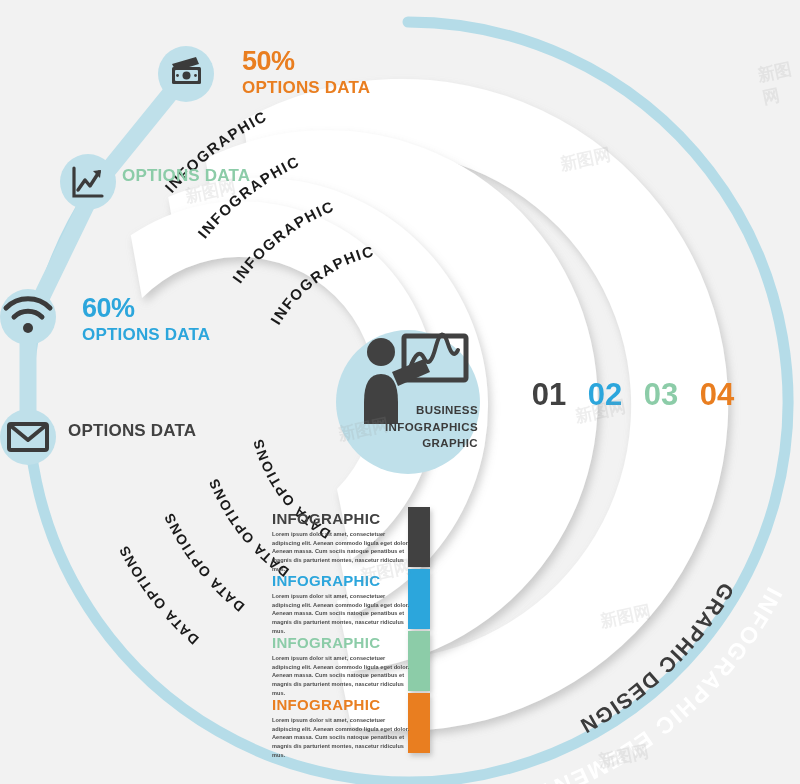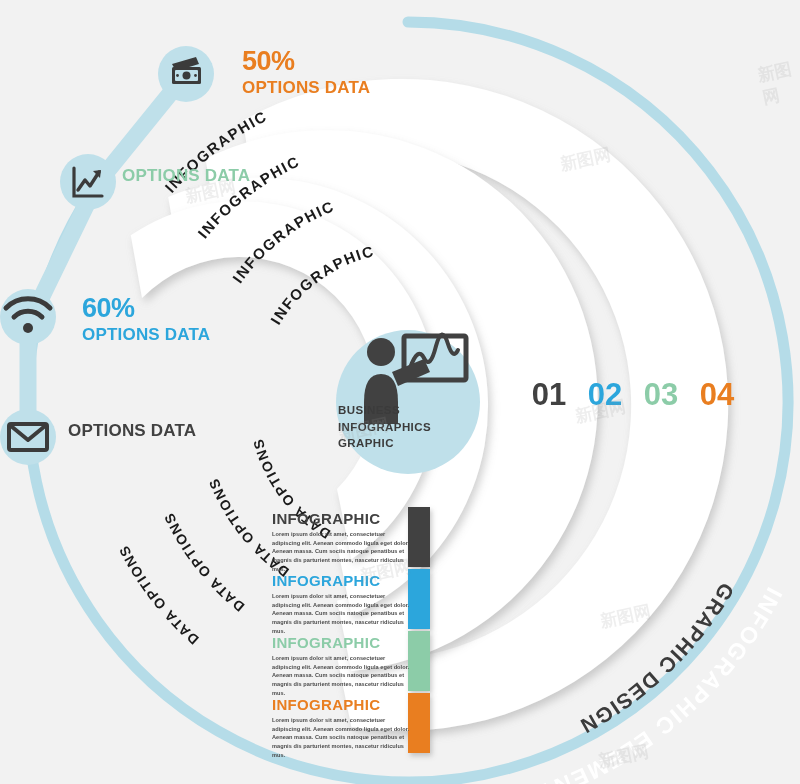--- a/index.html
+++ b/index.html
@@ -201,21 +201,21 @@
 
     <g>
       <circle cx="28" cy="437" r="28" fill="#bfe0ea"></circle>
       <g>
         <rect x="9" y="424" width="38" height="26" rx="2" fill="none" stroke="#3b3b3b" stroke-width="4"></rect>
         <path d="M 11 426 L 28 440 L 45 426" fill="none" stroke="#3b3b3b" stroke-width="4" stroke-linejoin="round"></path>
       </g>
     </g>
   </svg>
 
-  <div style="position:absolute; left:338px; top:402px; width:140px; text-align:left;
+  <div style="position:absolute; left:338px; top:402px; width:140px; text-align:right;
               font-size:11.5px; font-weight:bold; color:#3b3b3b; line-height:1.45; letter-spacing:0.4px;">
     <div>BUSINESS</div>
     <div>INFOGRAPHICS</div>
     <div>GRAPHIC</div>
   </div>
 
   <div class="opt-label" style="left:242px; top:48px;">
     <div class="opt-pct" style="color:#e97e20;">50%</div>
     <div class="opt-sub" style="color:#e97e20;">OPTIONS DATA</div>
   </div>

